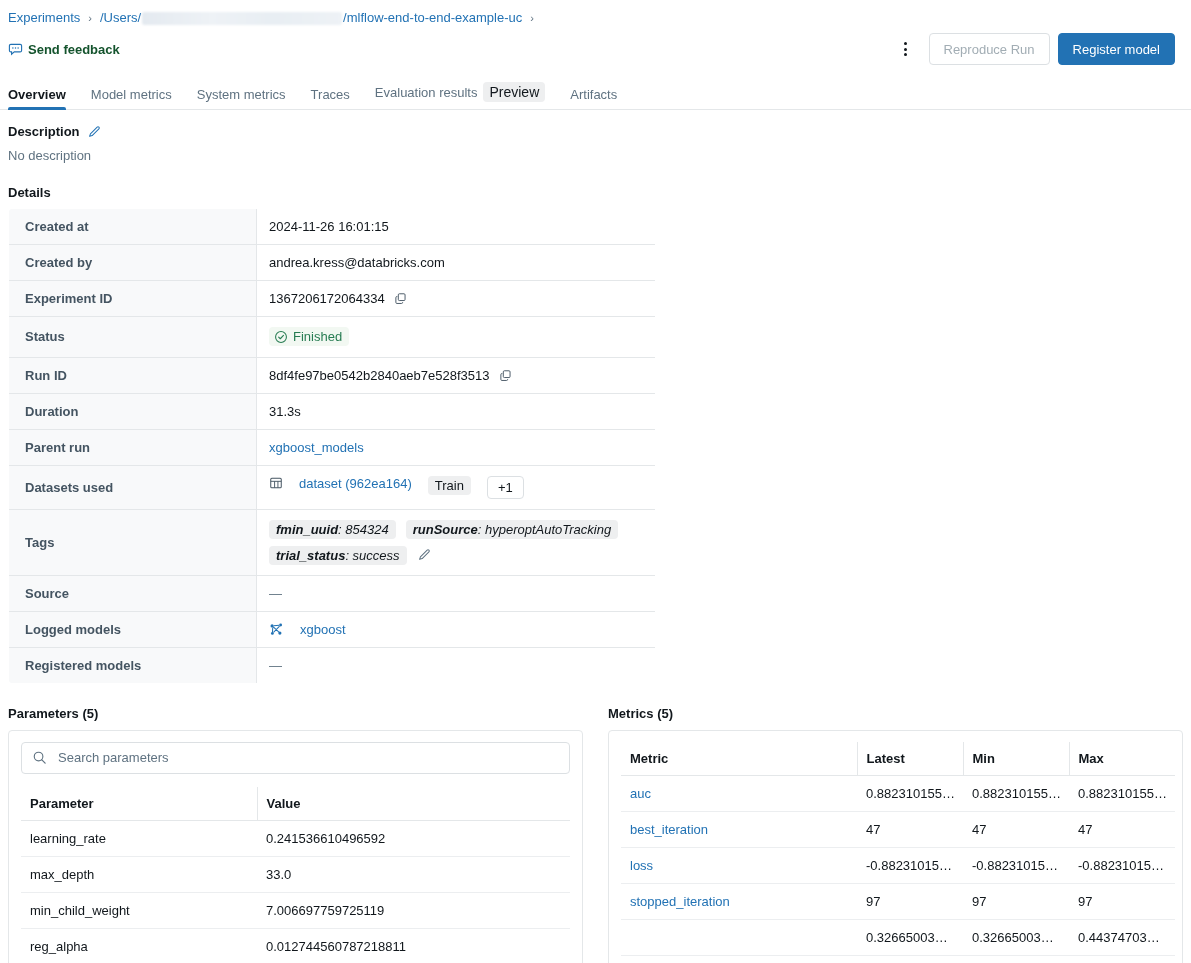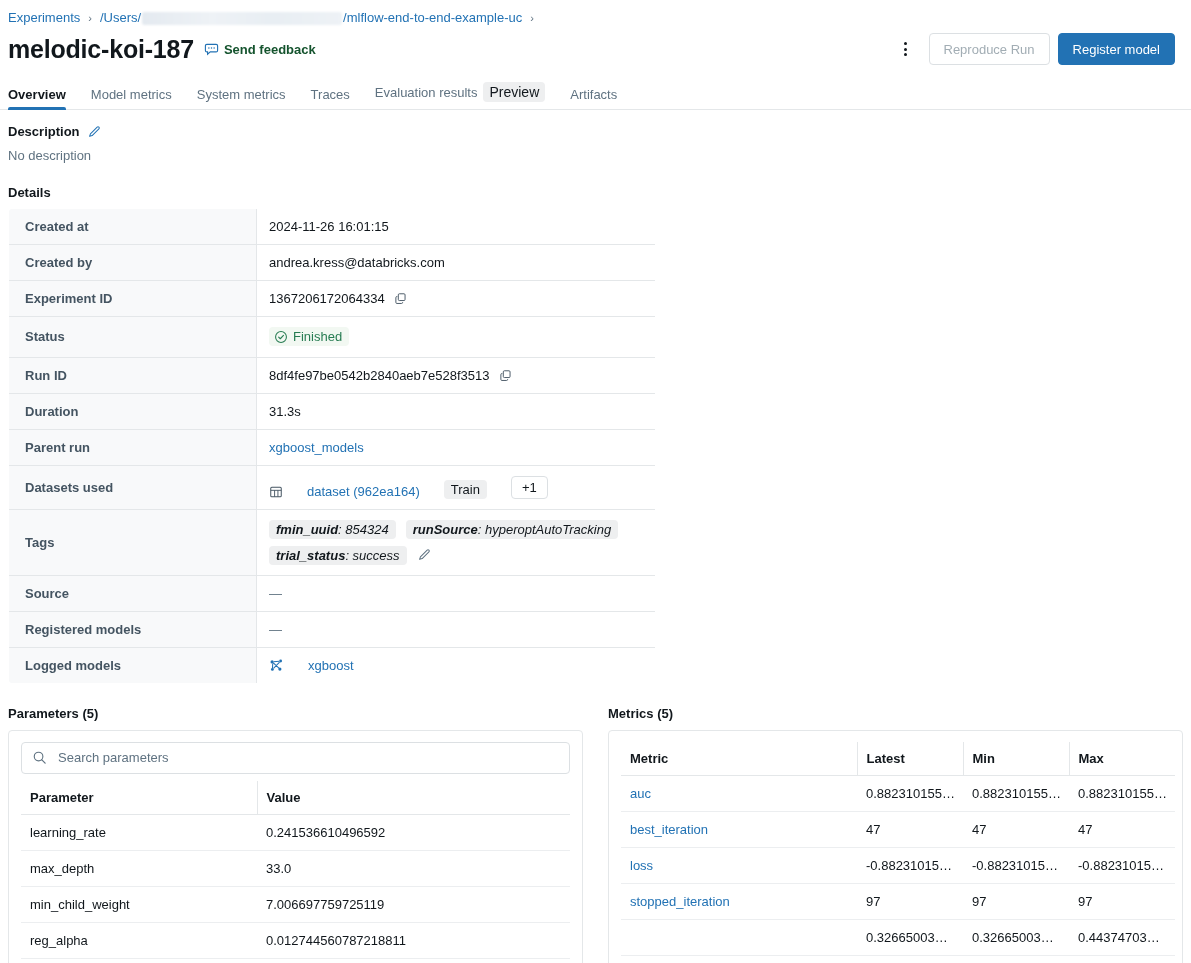--- a/index.html
+++ b/index.html
@@ -124,21 +124,21 @@
   .copy-icon { display: inline-block; vertical-align: -2px; margin-left: 6px; cursor: pointer; }
   .link { color: #2272b4; }
   .dash { color: #5f7281; }
 
   .status-badge {
     display: inline-flex; align-items: center; gap: 5px;
     background: #f2f8f2; color: #277c52;
     border-radius: 4px; padding: 2px 7px 2px 5px;
     font-size: 13px;
   }
-  .ds-row { display: flex; align-items: flex-end; gap: 24px; }
+  .ds-row { display: flex; align-items: flex-start; gap: 16px; }
   .tag-chip {
     background: #eeeff0; color: #11171c;
     border-radius: 4px; padding: 2px 7px; font-size: 13px;
   }
   .plus-chip {
     border: 1px solid #dce0e3; background: #fff;
     border-radius: 4px; padding: 3px 10px; font-size: 13px;
     cursor: pointer;
   }
   .tags-wrap { display: flex; flex-wrap: wrap; align-items: center; gap: 7px 10px; max-width: 380px; font-style: italic; }
@@ -156,21 +156,21 @@
     border: 1px solid #e4e7e9;
     border-radius: 4px;
     padding: 11px 12px 0 12px;
     background: #fff;
     height: 252px;
     overflow: hidden;
   }
   .search-box {
     display: flex; align-items: center; gap: 9px;
     border: 1px solid #dce0e3; border-radius: 4px;
-    height: 32px; padding: 0 10px; margin-bottom: 7px;
+    height: 32px; padding: 0 10px; margin-bottom: 13px;
   }
   .search-box input {
     border: none; outline: none; flex: 1;
     font-family: "Liberation Sans", sans-serif;
     font-size: 13px; color: #11171c; background: transparent;
   }
   .search-box input::placeholder { color: #5f7281; }
 
   .grid-table { width: 100%; border-collapse: collapse; table-layout: fixed; }
   .grid-table th {
@@ -196,21 +196,20 @@
 <div class="breadcrumb">
   <a class="crumb-link">Experiments</a>
   <span class="crumb-sep">›</span>
   <a class="crumb-path">/Users/</a>
   <span class="crumb-redacted"></span>
   <a class="crumb-path">/mlflow-end-to-end-example-uc</a>
   <span class="crumb-sep">›</span>
 </div>
 
 <div class="title-row">
-  <div class="run-title">melodic-koi-187</div>
   <a class="feedback-link">
     <span>
       <svg width="15" height="15" viewBox="0 0 16 16" fill="none">
         <path d="M3 2.5h10a1.5 1.5 0 0 1 1.5 1.5v5A1.5 1.5 0 0 1 13 10.5H6.7L3.8 13V10.5H3A1.5 1.5 0 0 1 1.5 9V4A1.5 1.5 0 0 1 3 2.5Z" stroke="#2272b4" stroke-width="1.2" fill="none"></path>
         <circle cx="5.2" cy="6.5" r="0.8" fill="#2272b4"></circle>
         <circle cx="8" cy="6.5" r="0.8" fill="#2272b4"></circle>
         <circle cx="10.8" cy="6.5" r="0.8" fill="#2272b4"></circle>
       </svg>
     </span>
     <span>Send feedback</span>
@@ -348,40 +347,40 @@
             </svg>
           </span>
         </div>
       </td>
     </tr>
     <tr>
       <td class="d-key">Source</td>
       <td class="d-val dash">—</td>
     </tr>
     <tr>
-      <td class="d-key">Registered models</td>
-      <td class="d-val dash">—</td>
-    </tr>
-    <tr>
       <td class="d-key">Logged models</td>
       <td class="d-val">
         <span class="ds-row">
           <span>
             <svg width="15" height="15" viewBox="0 0 16 16" fill="none">
               <circle cx="3.3" cy="4.2" r="1.7" fill="#2272b4"></circle>
               <circle cx="12.4" cy="3.2" r="1.5" fill="#2272b4"></circle>
               <circle cx="11.6" cy="11.8" r="1.7" fill="#2272b4"></circle>
               <circle cx="3.6" cy="12.2" r="1.5" fill="#2272b4"></circle>
               <path d="M4.6 5.3 10.6 10.8M11.3 4.4 4.8 11M4.9 4 11 3.4M4 5.8 3.7 10.7" stroke="#2272b4" stroke-width="1.1"></path>
             </svg>
           </span>
           <a class="link">xgboost</a>
         </span>
       </td>
     </tr>
+    <tr>
+      <td class="d-key">Registered models</td>
+      <td class="d-val dash">—</td>
+    </tr>
   </tbody>
     </table>
 </div>
 
 <div class="panels">
 
   <div class="panel">
     <div class="panel-title">Parameters (5)</div>
     <div class="panel-box">
       <div class="search-box">

